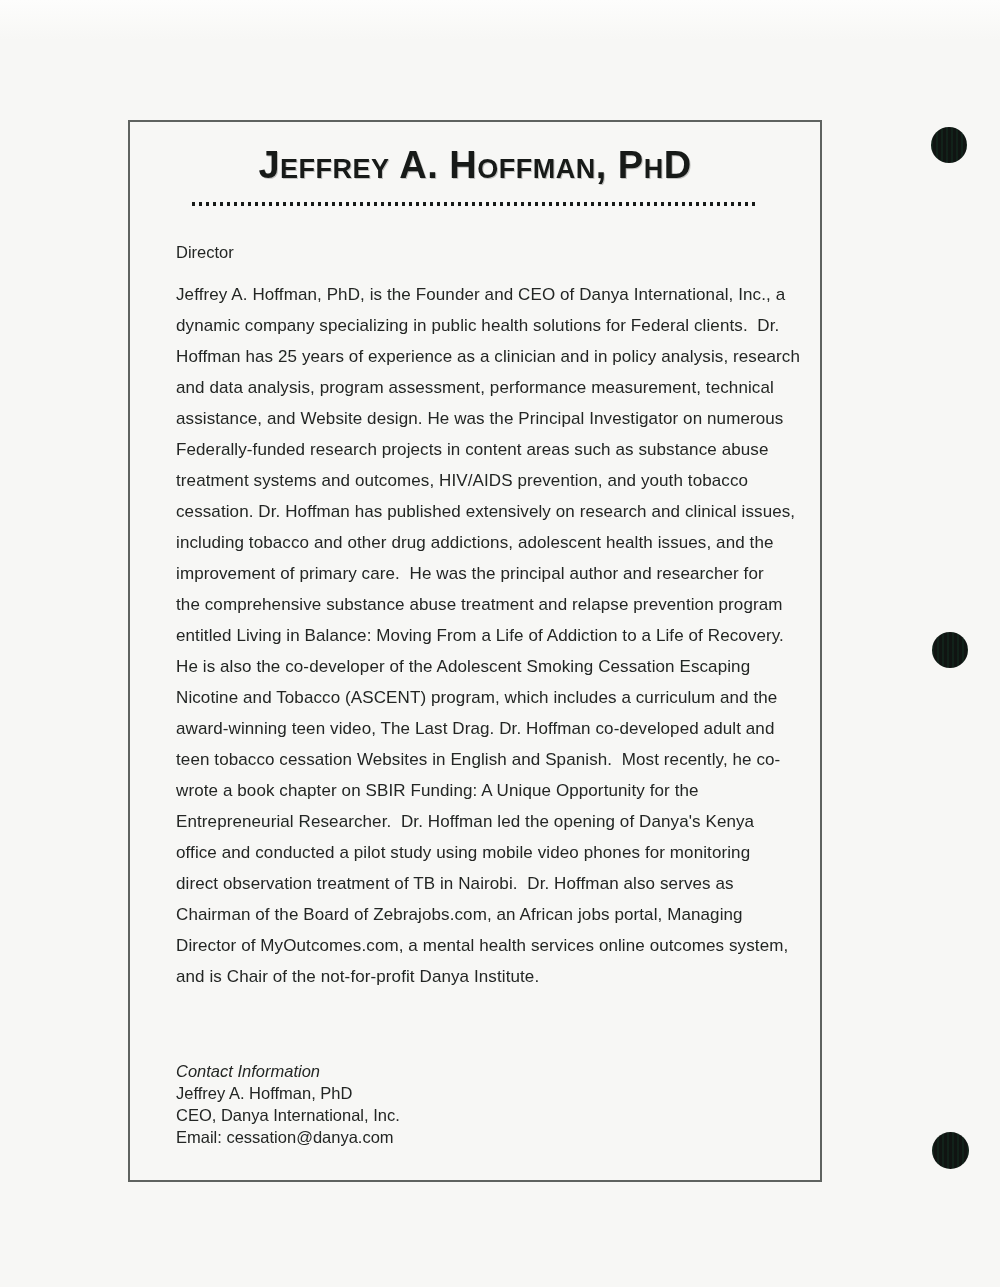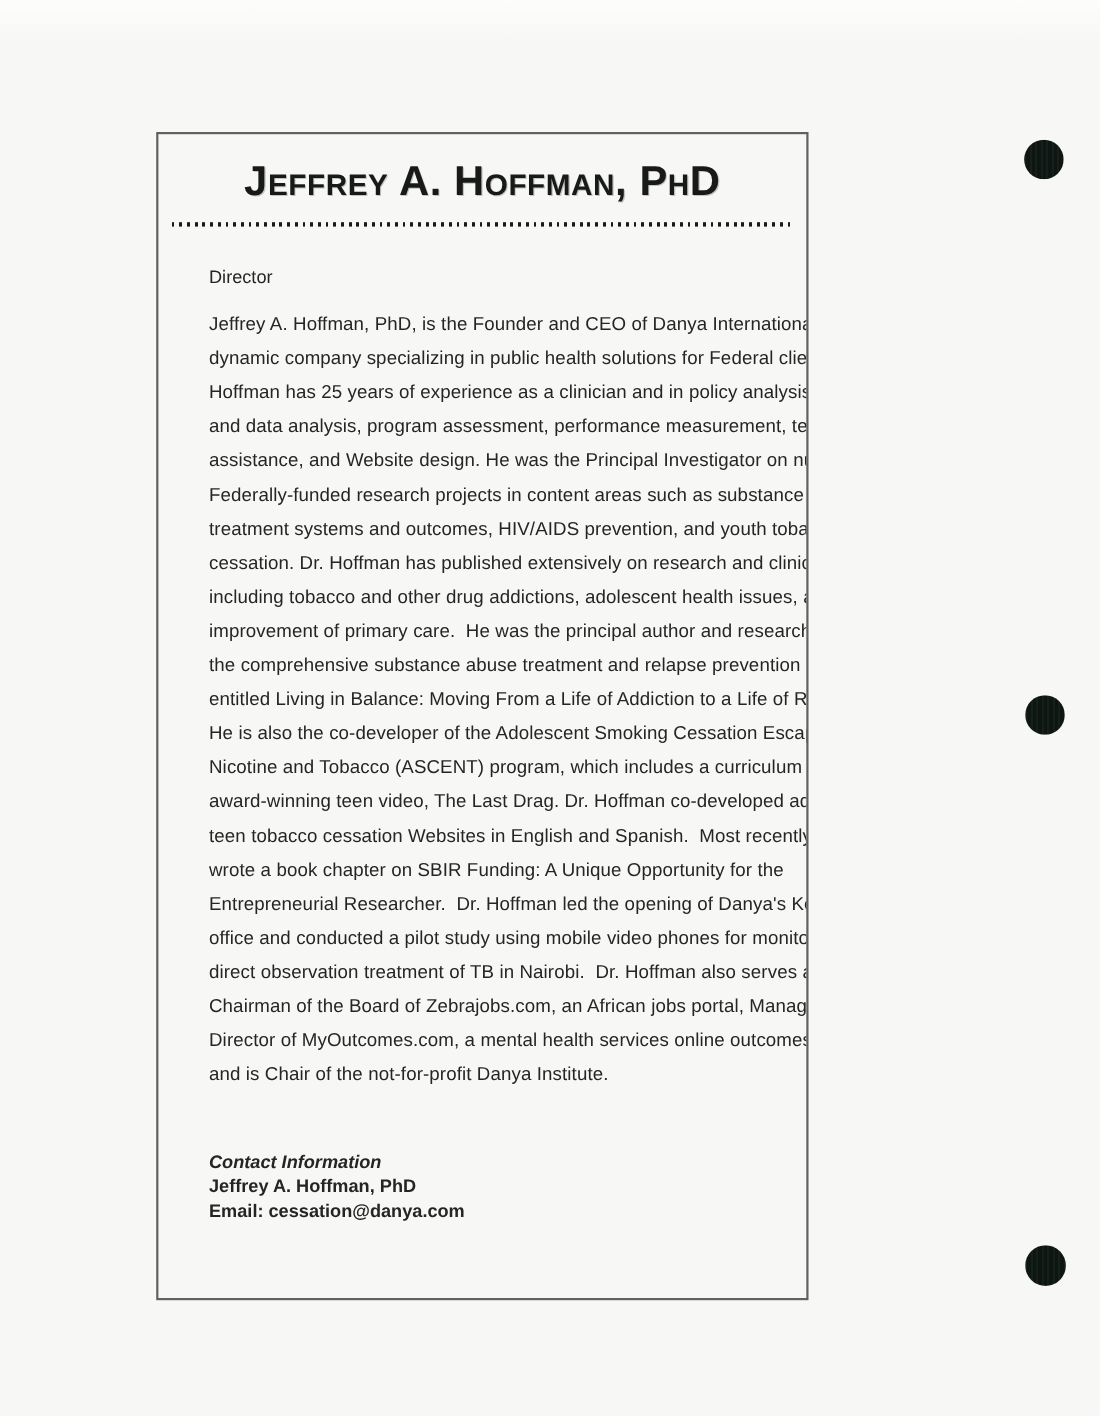--- a/index.html
+++ b/index.html
@@ -13,22 +13,22 @@
   body{
     width:1000px;height:1287px;
     background:var(--paper);
     background-image:linear-gradient(180deg,#fdfdfc 0,var(--paper) 40px);
     font-family:"Liberation Sans",sans-serif;
     position:relative;
     overflow:hidden;
   }
   .doc-box{
     position:absolute;
-    left:142px;top:120px;
-    width:593px;height:1062px;
+    left:128px;top:120px;
+    width:694px;height:1062px;
     border:2px solid var(--border);
     box-sizing:border-box;
     overflow:hidden;
     background:var(--paper);
   }
   .doc-title{
     margin-top:24px;
     text-align:center;
     font-variant:small-caps;
     font-weight:bold;
@@ -52,25 +52,24 @@
   }
   .bio-text{
     margin:16px 0 0 46px;
     font-size:17px;
     line-height:31px;
     letter-spacing:0.1px;
     color:var(--ink);
     white-space:pre;
   }
   .contact{
-    margin:54px 0 0 46px;
+    margin:68px 0 0 46px;
     font-size:16.5px;
     line-height:22px;
     color:var(--ink);
-    font-weight:bold;
   }
   .contact-label{font-style:italic;}
   .punch-hole{
     position:absolute;
     width:36px;height:36px;
     border-radius:50%;
     background:var(--punch-hole);
     background-image:repeating-linear-gradient(90deg,rgba(20,60,40,.35) 0 2px,rgba(0,0,0,0) 2px 5px);
   }
   .hole-1{left:931px;top:127px;}
@@ -105,19 +104,20 @@
 Entrepreneurial Researcher.  Dr. Hoffman led the opening of Danya's Kenya
 office and conducted a pilot study using mobile video phones for monitoring
 direct observation treatment of TB in Nairobi.  Dr. Hoffman also serves as
 Chairman of the Board of Zebrajobs.com, an African jobs portal, Managing
 Director of MyOutcomes.com, a mental health services online outcomes system,
 and is Chair of the not-for-profit Danya Institute.</div>
 
   <div class="contact">
     <div class="contact-label">Contact Information</div>
     <div>Jeffrey A. Hoffman, PhD</div>
+    <div>CEO, Danya International, Inc.</div>
     <div>Email: cessation@danya.com</div>
   </div>
 </div>
 
 <div class="punch-hole hole-1"></div>
 <div class="punch-hole hole-2"></div>
 <div class="punch-hole hole-3"></div>
 
 </body></html>

